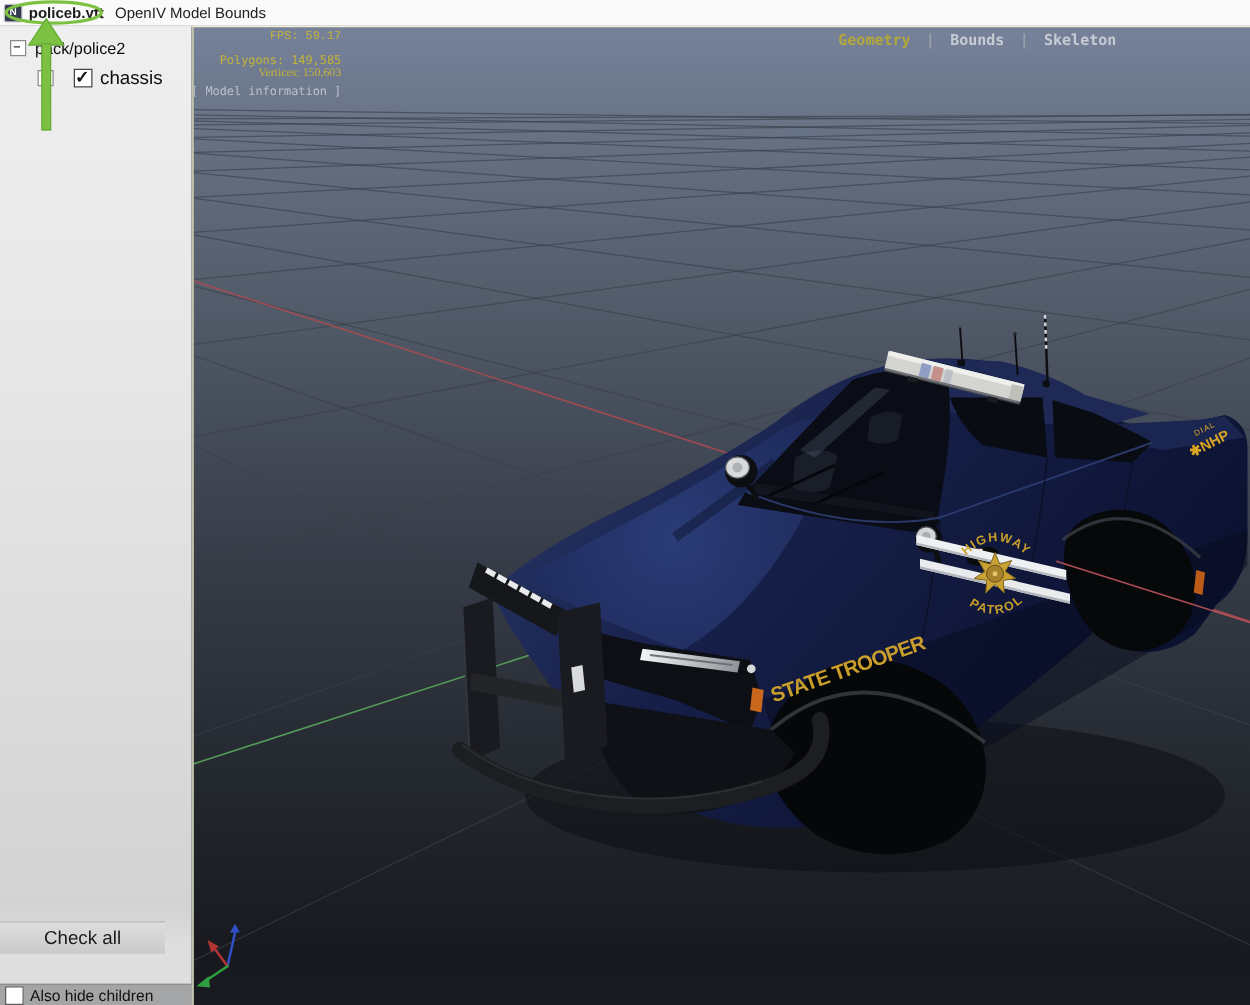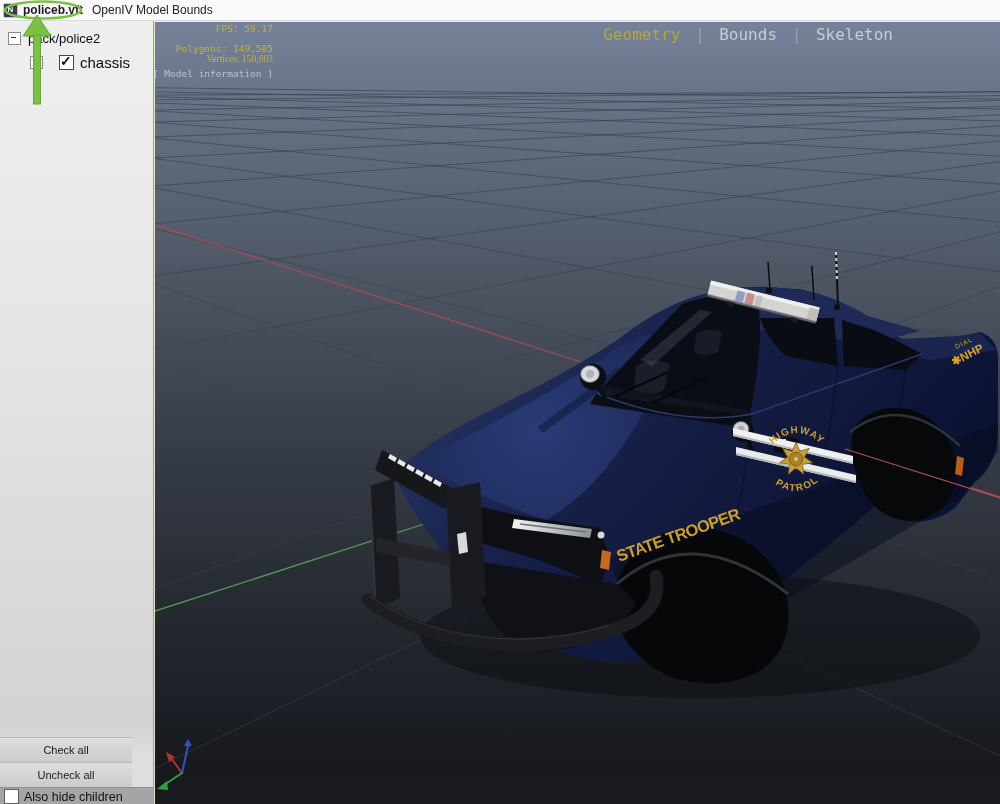--- a/index.html
+++ b/index.html
@@ -27,45 +27,45 @@
   .row-child{top:32px;}
   .expander{width:11px;height:11px;background:#fff;border:1px solid #8a8a8a;position:relative;flex:none;}
   .expander:before{content:"";position:absolute;left:2px;top:4px;width:5px;height:1px;background:#333;}
   .expander.plus:after{content:"";position:absolute;left:4px;top:2px;width:1px;height:5px;background:#333;}
   .lbl-root{font-size:13px;margin-left:7px;}
   .lbl-child{font-size:15px;margin-left:6px;}
   .cbx{width:15px;height:15px;background:#fff;border:1.5px solid #454545;box-sizing:border-box;
     margin-left:16px;position:relative;flex:none;}
   .cbx .mark{position:absolute;left:0px;top:-3px;font-size:14px;font-weight:bold;color:#101010;}
 
-  .sb-btn{position:absolute;left:0;width:132px;text-align:center;font-size:11px;color:#1a1a1a;
+  .sb-btn{position:absolute;left:0;width:132px;text-align:center;font-size:15px;color:#1a1a1a;
     background:linear-gradient(180deg,#dedede,#cacaca);border-top:1px solid #b9b9b9;cursor:default;}
   .btn-check{top:717px;height:25px;line-height:25px;}
   .btn-uncheck{top:742px;height:25px;line-height:25px;}
   .also-row{position:absolute;left:0;top:767px;width:153px;height:17px;background:#a4a5a7;
     display:flex;align-items:center;border-top:1px solid #8e8e8e;}
   .cbx-small{width:13px;height:13px;background:#fff;border:1px solid #5c5c5c;margin-left:4px;flex:none;}
   .also-lbl{font-size:12.5px;color:#111;margin-left:5px;white-space:nowrap;}
 
   
   .viewport{position:absolute;left:153px;top:20px;width:847px;height:784px;box-sizing:border-box;
     border-left:2px solid #e3e6c2;border-top:2px solid #edefd6;overflow:hidden;z-index:1;
     background:linear-gradient(180deg,#76829a 0%,#636d7e 14%,#4c5462 34%,#363c47 55%,#23272e 78%,#17191e 95%,#191b20 100%);}
   .scene{position:absolute;left:0;top:0;}
 
   .stats{position:absolute;left:2px;top:1px;width:116px;font-family:"DejaVu Sans Mono",monospace;
     font-size:9.5px;line-height:10px;}
   .stats .line{position:absolute;right:0;white-space:nowrap;}
-  .st-fps{top:1px;color:#c4b339;}
+  .st-fps{top:1px;color:#c4b339;font-family:Liberation Mono, monospace;}
   .st-poly{top:21px;color:#c4b339;}
   .st-vert{top:31px;color:#c4b339;font-family:Liberation Serif, serif;}
   .st-more{top:46px;color:#bcc2cb;}
 
   .viewmenu{position:absolute;top:3px;right:107px;font-family:"DejaVu Sans Mono",monospace;
-    font-size:16px;white-space:nowrap;}
+    font-size:12px;white-space:nowrap;font-weight:bold;}
   .vm-item{color:#c7ccd4;}
   .vm-item.active{color:#b3a83c;}
   .vm-sep{color:#9aa0a9;padding:0 5px;}
 </style>
 </head>
 <body>
 
 <div class="app">
 
   <div class="titlebar">
@@ -81,21 +81,20 @@
     </div>
     <div class="tree-row row-child">
       <span class="expander plus" style="margin-left:30px"></span>
       <span class="cbx">
           <span class="mark">✓</span>
         </span>
       <span class="lbl-child">chassis</span>
     </div>
 
     <div class="sb-btn btn-check">Check all</div>
-    <div class="sb-btn btn-uncheck">Uncheck all</div>
     <div class="also-row">
       <span class="cbx-small"></span>
       <span class="also-lbl">Also hide children</span>
     </div>
   </div>
 
   <div class="viewport">
 
     <svg class="scene" width="845" height="782" viewBox="155 22 845 782">
       <defs>

